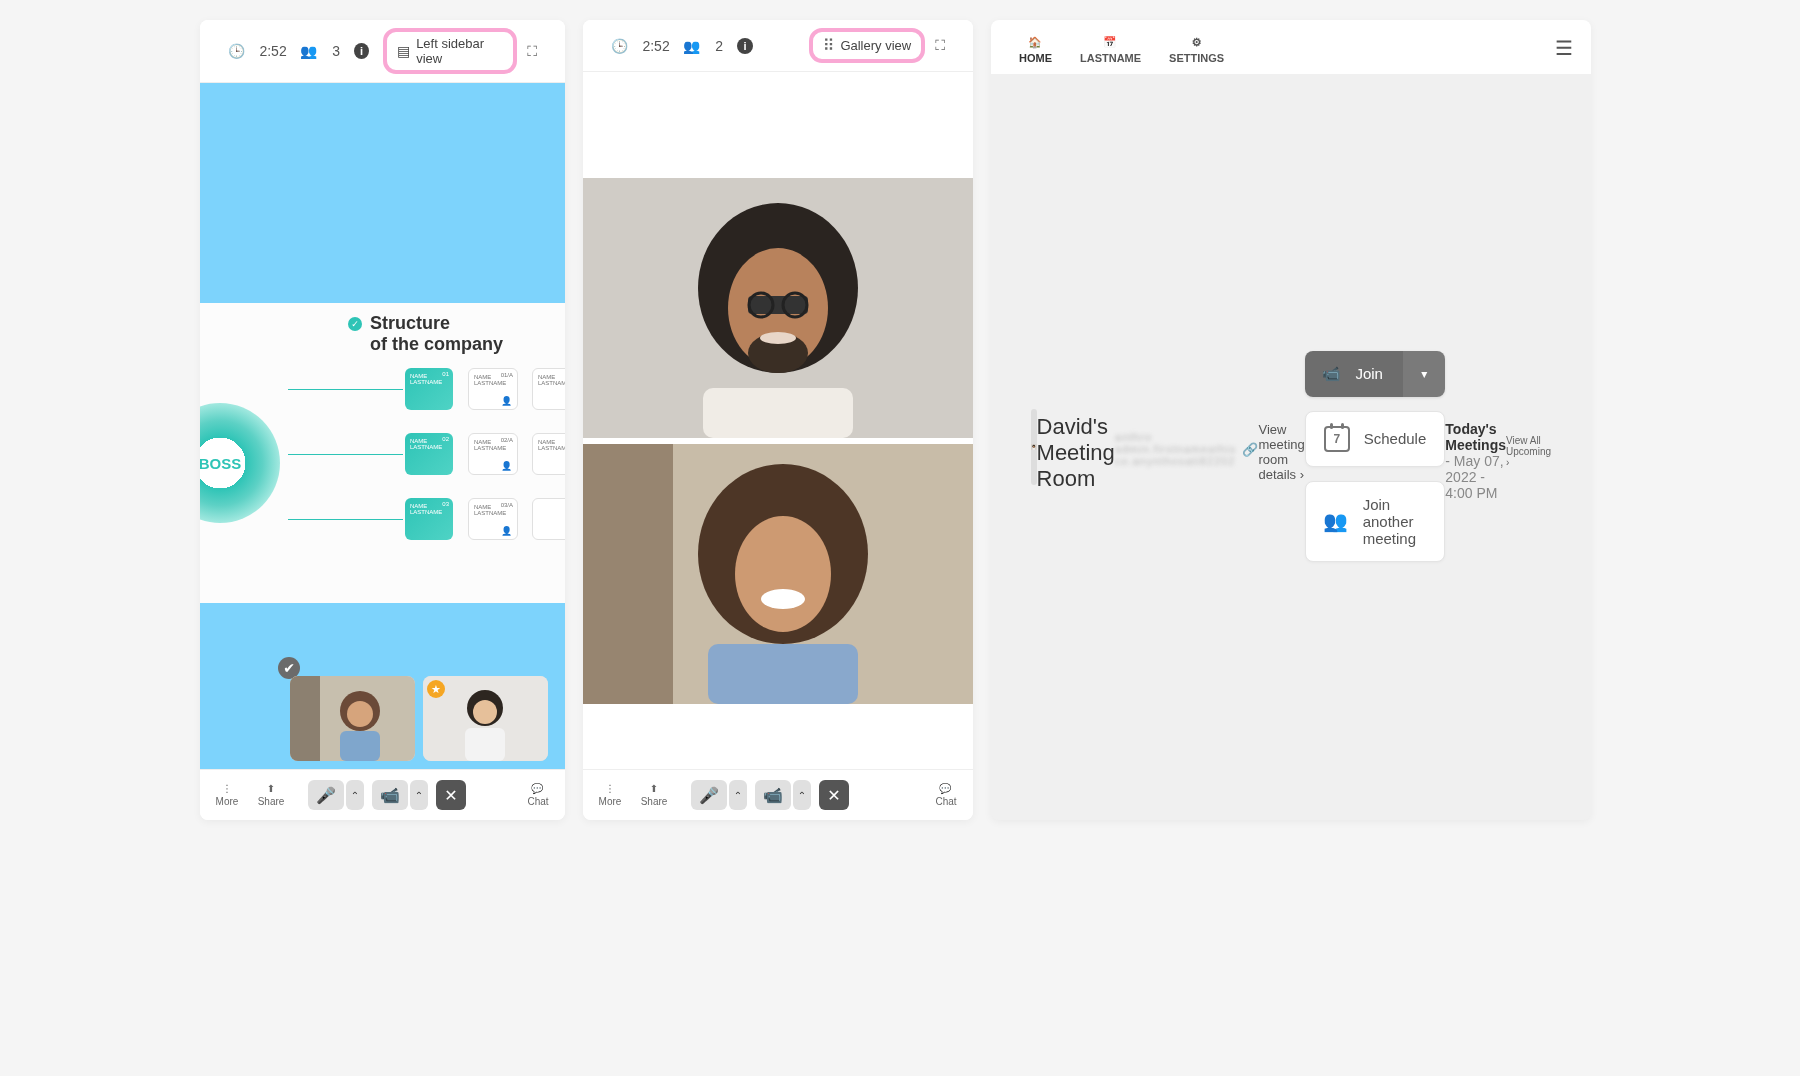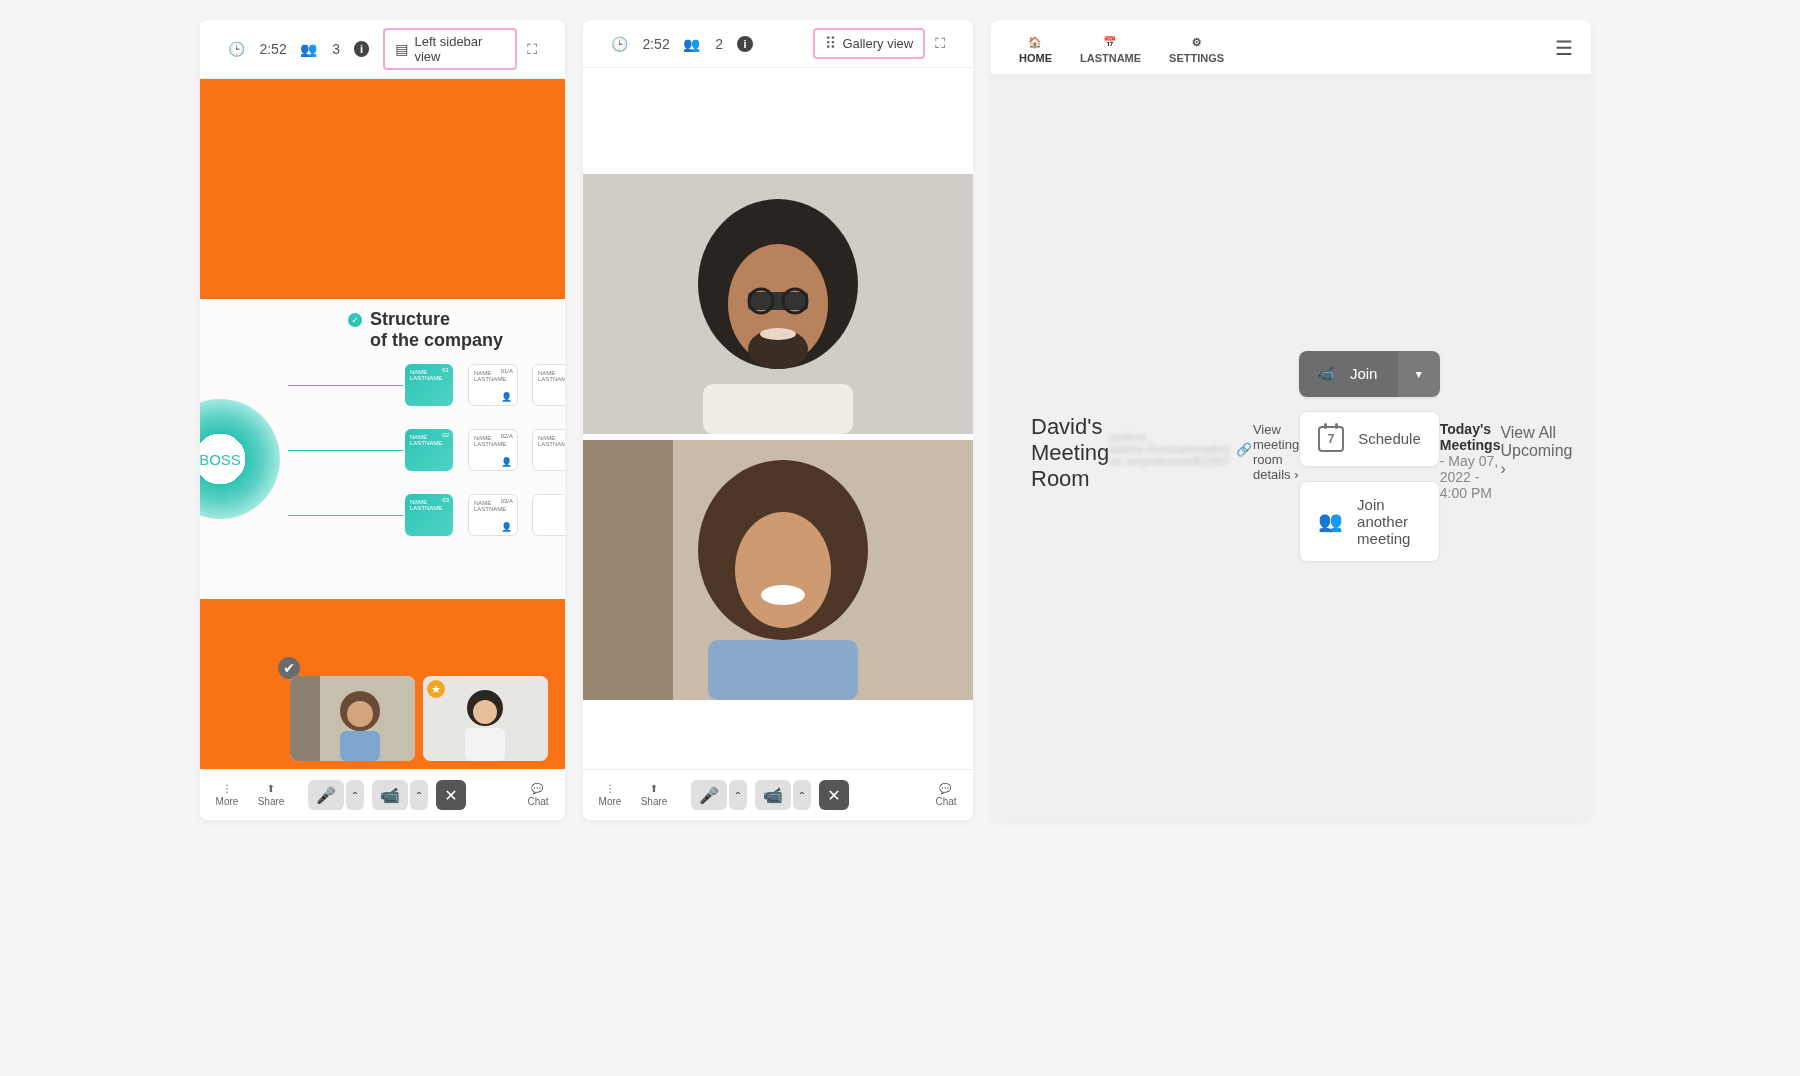--- a/index.html
+++ b/index.html
@@ -35,22 +35,22 @@
   align-items: center;
   padding: 8px 28px;
   border-bottom: 1px solid #eee;
   gap: 14px;
   font-size: 14px;
   color: #555;
   background:#fff;
 }
 .topbar .right { margin-left:auto; display:flex; align-items:center; gap:10px; }
 .topbar .btn-view {
-  border:2px solid #f9a8d4;
-  border-radius:4px;
+  border:4px solid #f9a8d4;
+  border-radius:13px;
   padding:4px 10px;
   display:flex;
   align-items:center;
   gap:6px;
   font-size:13px;
   color:#444;
   cursor:pointer;
 }
 .icon { display:inline-flex; align-items:center; justify-content:center; }
 .clock-icon::before { content:"🕒"; font-size:14px; }
@@ -59,42 +59,42 @@
   width:16px; height:16px; border-radius:50%;
   background:#444; color:#fff; font-size:11px; font-weight:bold;
   display:inline-flex; align-items:center; justify-content:center;
 }
 .info-icon::before { content:"i"; }
 .fullscreen-icon::before { content:"⛶"; font-size:14px; color:#666; }
 .sidebar-view-icon::before { content:"▤"; font-size:14px; }
 .grid-icon::before { content:"⠿"; font-size:16px; color:#666; }
 
 
-.left-content { flex:1; position:relative; background:#f97316; }
+.left-content { flex:1; position:relative; background:#7dd3fc; }
 .org-chart {
   position:absolute; left:0; top:220px; width:100%; height:300px;
   background:#fcfcfc;
 }
 .org-title {
   position:absolute; left:170px; top:10px;
   font-weight:600; font-size:18px; color:#333;
 }
 .org-title-bullet {
   position:absolute; left:148px; top:14px;
   width:14px; height:14px; border-radius:50%;
   background:#2ec4b6; display:flex; align-items:center; justify-content:center;
 }
 .org-title-bullet::before { content:"✓"; font-size:9px; color:#fff; }
 .boss-circle {
   position:absolute; left:-40px; top:100px;
   width:120px; height:120px; border-radius:50%;
   background: radial-gradient(circle,#fff 0%,#fff 30%,#2ec4b6 30%,#5dd1c5 50%,#a0e8df 70%,#d0f3ee 100%);
   display:flex; align-items:center; justify-content:center;
 }
-.boss-label { font-weight:400; color:#2ec4b6; font-size:15px; }
+.boss-label { font-weight:700; color:#2ec4b6; font-size:15px; }
 .node-green {
   position:absolute; width:48px; height:42px;
   background:linear-gradient(135deg,#2ec4b6,#4fd3c5);
   border-radius:6px; padding:5px; font-size:6px; color:#fff;
 }
 .node-white {
   position:absolute; width:50px; height:42px;
   background:#fff; border:1px solid #e0e0e0;
   border-radius:6px; padding:5px; font-size:6px; color:#777;
 }
@@ -201,21 +201,21 @@
 .cal7-icon::before {
   content:""; position:absolute; top:-5px; left:4px; width:3px; height:6px;
   background:#777; border-radius:2px;
 }
 .cal7-icon::after {
   content:""; position:absolute; top:-5px; right:4px; width:3px; height:6px;
   background:#777; border-radius:2px;
 }
 .meetings-header { margin-top:28px; font-size:14px; color:#333; }
 .meetings-header .date { color:#888; font-weight:400; }
-.view-upcoming { margin-top:8px; font-size:16px; color:#666; cursor:pointer; }
+.view-upcoming { margin-top:8px; font-size:10px; color:#666; cursor:pointer; }
 .view-upcoming::after { content:" ›"; }
 .empty-meetings {
   width:100%; background:#fff; border:1px solid #eee; border-radius:4px;
   padding:14px; text-align:center; font-size:13px; color:#888; margin-top:12px;
 }
 </style>
 </head>
 <body>
 
 <div class="container">

